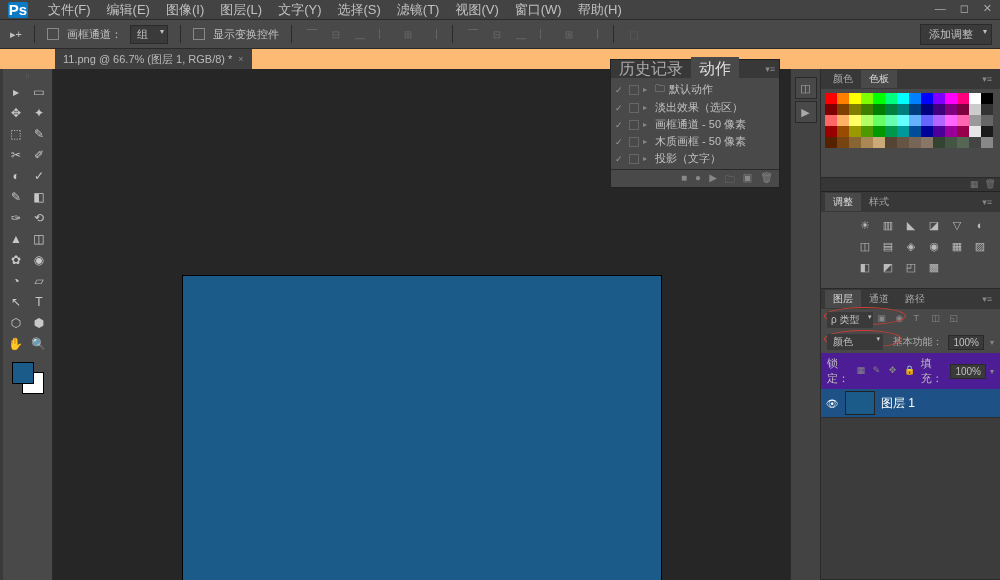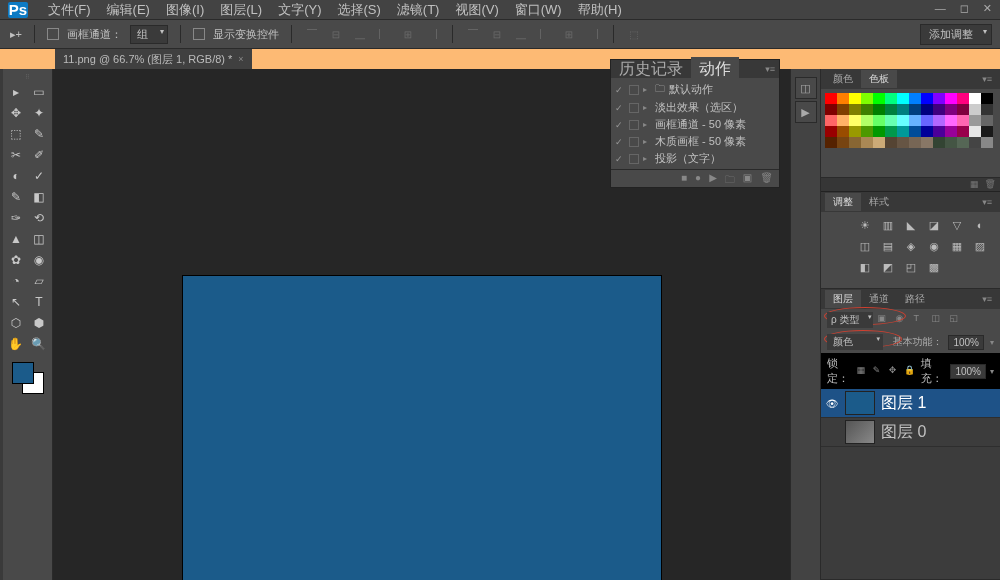--- a/index.html
+++ b/index.html
@@ -76,30 +76,30 @@
     .filter-dd::after { content: '▾'; position: absolute; right: 2px; font-size: 7px; }
     .filter-icon { width: 14px; height: 14px; color: #888; font-size: 9px; cursor: pointer; }
     
     .blend-row { padding: 3px 6px; background: #494949; display: flex; align-items: center; gap: 6px; position: relative; }
     .blend-ring { position: absolute; width: 78px; height: 18px; border: 1px solid #d04030; border-radius: 50%; left: 3px; top: -1px; pointer-events: none; }
     .blend-dd { background: #3a3a3a; padding: 1px 22px 1px 6px; font-size: 10px; position: relative; min-width: 56px; }
     .blend-dd::after { content: '▾'; position: absolute; right: 3px; font-size: 7px; }
     .opacity-label { font-size: 10px; margin-left: auto; color: #aaa; }
     .pct-box { background: #3a3a3a; padding: 1px 4px; font-size: 10px; border: 1px solid #2a2a2a; }
     
-    .lock-row { padding: 3px 6px; background: #000000; display: flex; align-items: center; gap: 4px; font-size: 10px; }
+    .lock-row { padding: 3px 6px; background: #4c1d95; display: flex; align-items: center; gap: 4px; font-size: 10px; }
     .lock-icon { width: 12px; height: 12px; color: #888; font-size: 9px; cursor: pointer; }
     
     .layer-list { flex: 1; background: #3c3c3c; overflow: hidden; }
     .layer-item { display: flex; align-items: center; padding: 2px 4px; gap: 6px; border-bottom: 1px solid #2e2e2e; }
     .layer-item.selected { background: #1e5287; color: #fff; }
     .vis-eye { width: 14px; height: 14px; display: flex; align-items: center; justify-content: center; font-size: 10px; cursor: pointer; }
     .layer-thumb { width: 30px; height: 24px; border: 1px solid #222; background: #1b5b8a; }
     .layer-thumb.img { background: linear-gradient(135deg,#555,#888); }
-    .layer-name { font-size: 16px; }
+    .layer-name { font-size: 12px; }
     
     
     .float-panel { position: absolute; top: 59px; left: 610px; width: 170px; background: #494949; border: 1px solid #222; z-index: 50; }
     .fp-tabs { height: 18px; background: #383838; display: flex; align-items: center; }
     .fp-tab { padding: 2px 8px; font-size: 16px; color: #aaa; cursor: pointer; }
     .fp-tab.active { background: #494949; color: #ddd; }
     .fp-body { padding: 2px 0; }
     .action-row { display: flex; align-items: center; padding: 1px 4px; gap: 4px; font-size: 10px; }
     .ar-check { width: 10px; color: #999; font-size: 9px; }
     .ar-box { width: 10px; height: 10px; border: 1px solid #666; }
@@ -395,25 +395,20 @@
         <span style="margin-left:auto">填充：</span>
         <span class="pct-box">100%</span>
         <span style="font-size:8px;color:#888">▾</span>
       </div>
       <div class="layer-list" id="layer-list">
           <div class="layer-item selected">
             <div class="vis-eye">👁</div>
             <div class="layer-thumb"></div>
             <div class="layer-name">图层 1</div>
           </div>
-          <div class="layer-item">
-            <div class="vis-eye"></div>
-            <div class="layer-thumb img"></div>
-            <div class="layer-name">图层 0</div>
-          </div>
         </div>
     </div>
   </div>
 </div>
 
 <div class="float-panel">
   <div class="fp-tabs">
     <div class="fp-tab">历史记录</div>
     <div class="fp-tab active">动作</div>
     <div class="panel-menu">▾≡</div>

